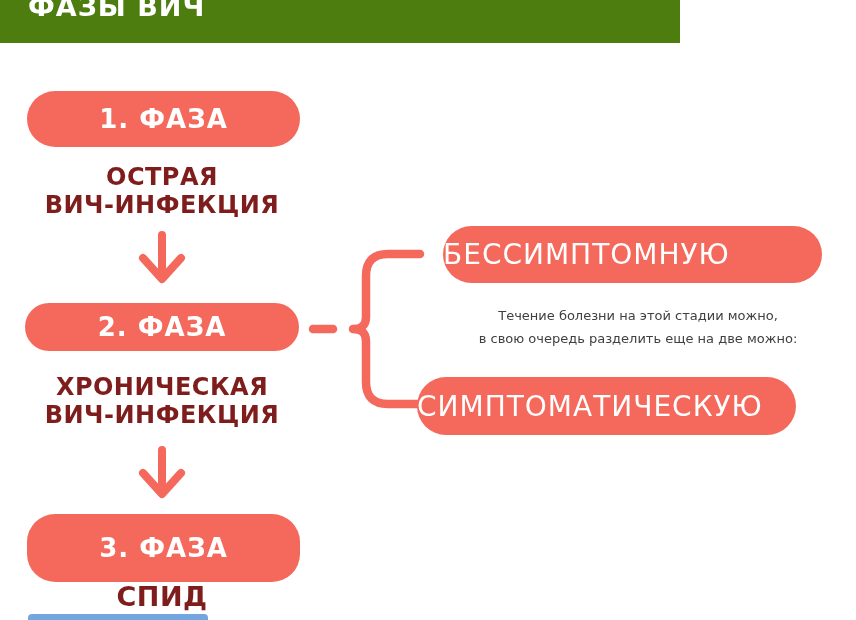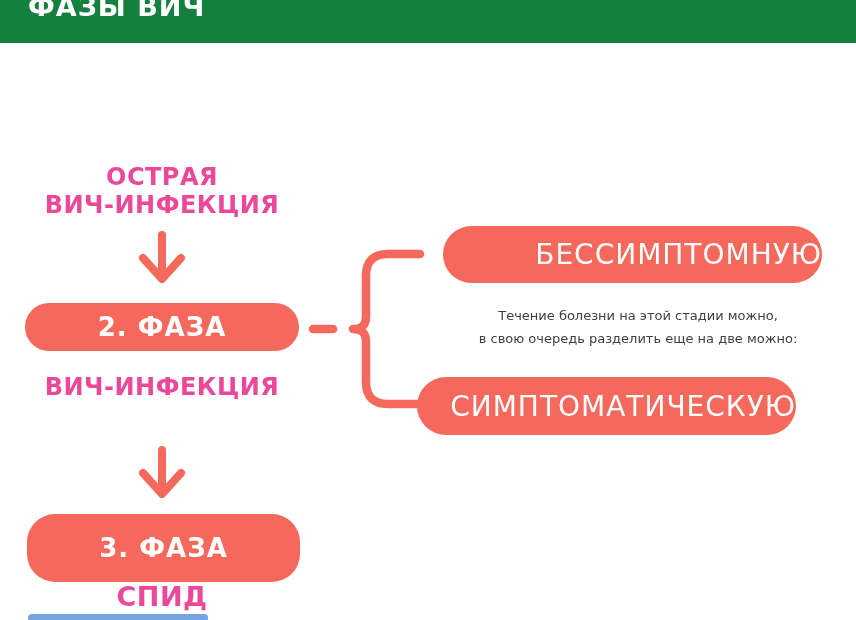--- a/index.html
+++ b/index.html
@@ -10,22 +10,22 @@
     height: 620px;
     overflow: hidden;
     background: #ffffff;
     font-family: "DejaVu Sans", "Liberation Sans", sans-serif;
   }
 
   
   .header-bar {
     position: absolute;
     left: 0; top: 0;
-    width: 856px; height: 43px;
-    background: #15803d;
+    width: 680px; height: 43px;
+    background: #4d7c0f;
     overflow: hidden;
     padding-left: 45px;
   }
   .header-title {
     position: absolute;
     left: 28px; top: -9px;
     font-size: 27px;
     font-weight: 800;
     letter-spacing: 1px;
     color: #ffffff;
@@ -49,21 +49,21 @@
   .pill-1 { left: 27px; top: 91px;  width: 273px; height: 56px; }
   .pill-2 { left: 25px; top: 303px; width: 274px; height: 48px; }
   .pill-3 { left: 27px; top: 514px; width: 273px; height: 68px; }
 
   
   .phase-name {
     position: absolute;
     left: 0;
     width: 324px;
     text-align: center;
-    color: #ec4899;
+    color: #7f1d1d;
     font-weight: 800;
     font-size: 24px;
     line-height: 28px;
     letter-spacing: 0.5px;
     white-space: nowrap;
   }
   .name-1 { top: 163px; }
   .name-2 { top: 373px; }
   .name-3 { top: 583px; font-size: 27px; }
 
@@ -79,21 +79,21 @@
   .sub-pill {
     position: absolute;
     background: #F4695C;
     border-radius: 29px;
     color: #ffffff;
     font-weight: 400;
     font-size: 28px;
     letter-spacing: 1px;
     display: flex;
     align-items: center;
-    justify-content: flex-end;
+    justify-content: flex-start;
     white-space: nowrap;
   }
   .sub-pill-top    { left: 443px; top: 226px; width: 379px; height: 57px; }
   .sub-pill-bottom { left: 417px; top: 377px; width: 379px; height: 58px; }
 
   
   .branch-note {
     position: absolute;
     left: 423px; top: 304px;
     width: 430px;
@@ -116,33 +116,37 @@
 </style>
 </head>
 <body>
 
 <div id="stage">
 
   <div class="header-bar">
     <div class="header-title">ФАЗЫ ВИЧ</div>
   </div>
 
+  <div class="phase-pill pill-1">
+    <span>1. ФАЗА</span>
+  </div>
   <div class="phase-name name-1">
     <div>ОСТРАЯ</div>
     <div>ВИЧ-ИНФЕКЦИЯ</div>
   </div>
 
   <svg class="down-arrow arrow-1" viewBox="0 0 56 58">
     <path d="M28 5 V45 M9 28 L28 49 L47 28" fill="none" stroke="#F4695C" stroke-width="8" stroke-linecap="round" stroke-linejoin="round"></path>
   </svg>
 
   <div class="phase-pill pill-2">
     <span>2. ФАЗА</span>
   </div>
   <div class="phase-name name-2">
+    <div>ХРОНИЧЕСКАЯ</div>
     <div>ВИЧ-ИНФЕКЦИЯ</div>
   </div>
 
   <svg class="down-arrow arrow-2" viewBox="0 0 56 58">
     <path d="M28 5 V45 M9 28 L28 49 L47 28" fill="none" stroke="#F4695C" stroke-width="8" stroke-linecap="round" stroke-linejoin="round"></path>
   </svg>
 
   <div class="phase-pill pill-3">
     <span>3. ФАЗА</span>
   </div>

